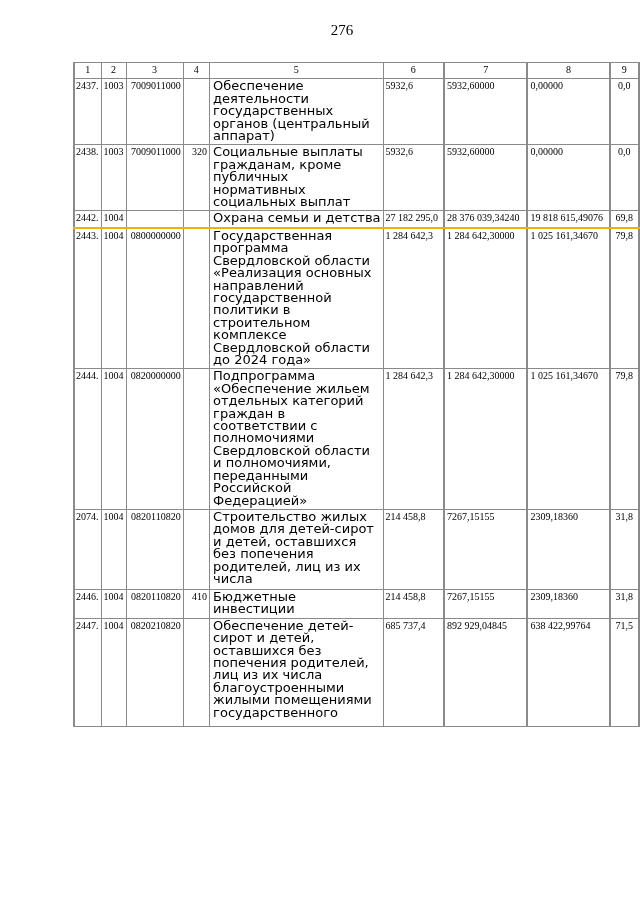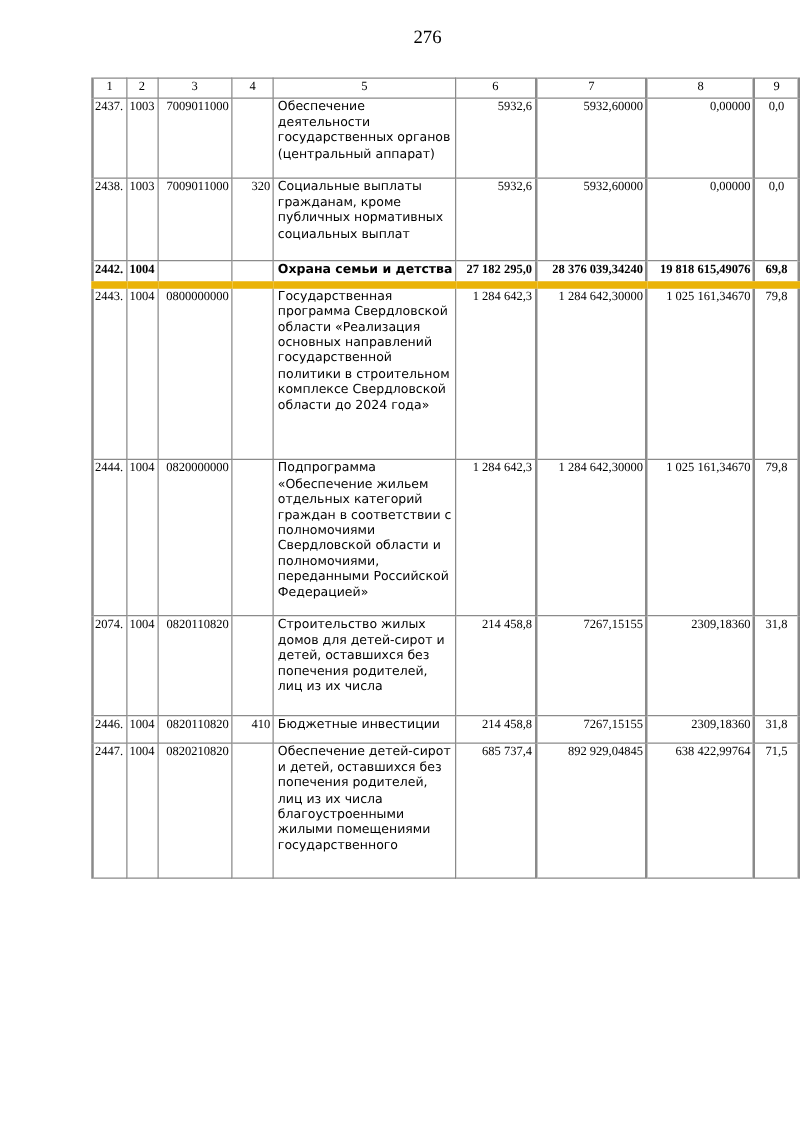--- a/index.html
+++ b/index.html
@@ -7,27 +7,27 @@
          font-family: "Liberation Serif", "DejaVu Serif", serif; color: #000; }
   .page-number { position: absolute; top: 22px; left: 0; width: 640px; text-align: center;
                  font-size: 15px; left: 22px; }
   table.budget { position: absolute; left: 73px; top: 62px; border-collapse: collapse;
                  table-layout: fixed; font-size: 10px; line-height: 12.4px; }
   table.budget td { border: 1px solid #8a8a8a; vertical-align: top; padding: 1px 2px 2px 2px;
                     overflow: hidden; }
   table.budget tr.head td { text-align: center; padding: 1px 2px 2px 2px; }
   td.c-num { text-align: left; padding-left: 1px !important; }
   td.c-center { text-align: right; }
-  td.c-name { text-align: left; font-family: "DejaVu Sans", sans-serif; font-size: 10px;
+  td.c-name { text-align: left; font-family: "DejaVu Sans", sans-serif; font-size: 13px;
               line-height: 12.4px; padding-left: 3px !important; }
-  td.c-val { text-align: right; }
+  td.c-val { text-align: left; }
   td.c-pct { text-align: center; }
   table.budget td.thick-l { border-left: 2px solid #8a8a8a; }
   table.budget td.thick-r { border-right: 2px solid #8a8a8a; }
-  tr.sep-thick td { border-bottom: 6px solid #eab308; font-weight: bold; }
+  tr.sep-thick td { border-bottom: 2px solid #eab308; }
 </style>
 </head>
 <body>
 
 <div class="page-number">276</div>
 
 <table class="budget">
   <colgroup>
     <col style="width:27px">
       <col style="width:25px">

